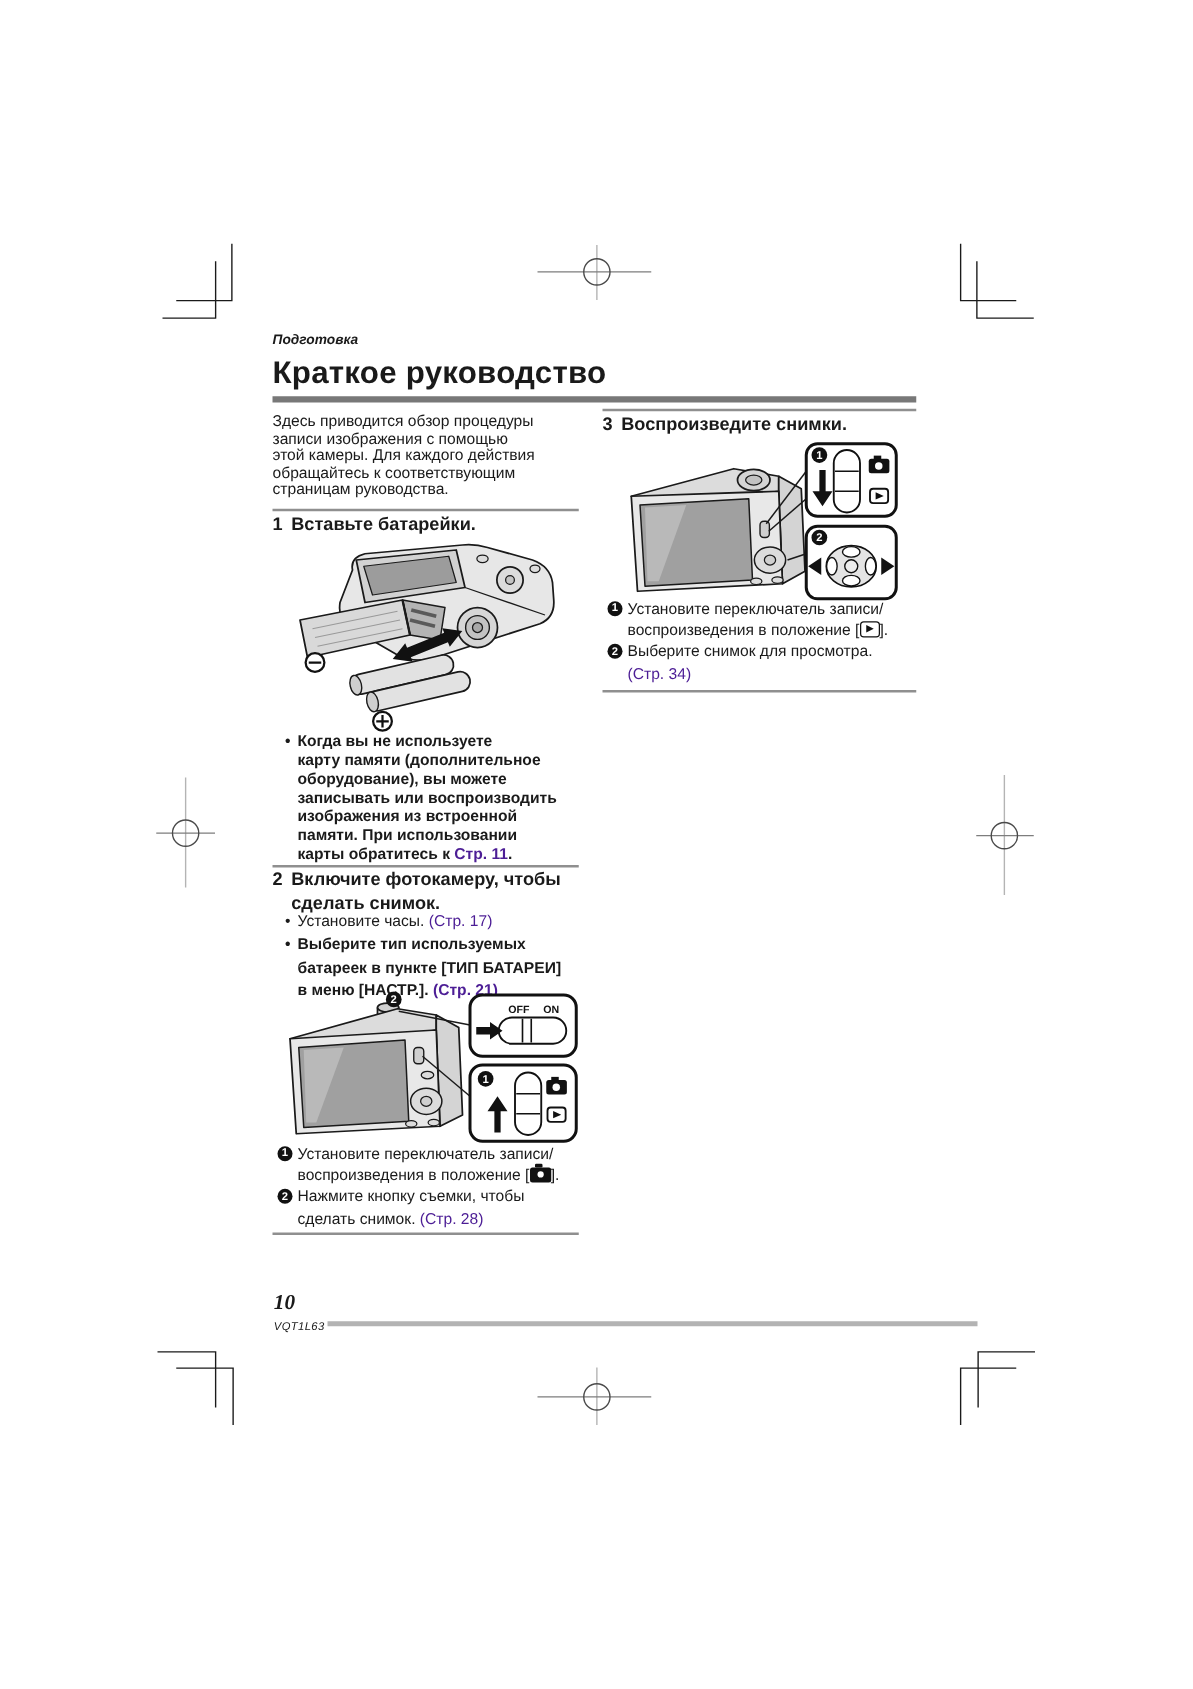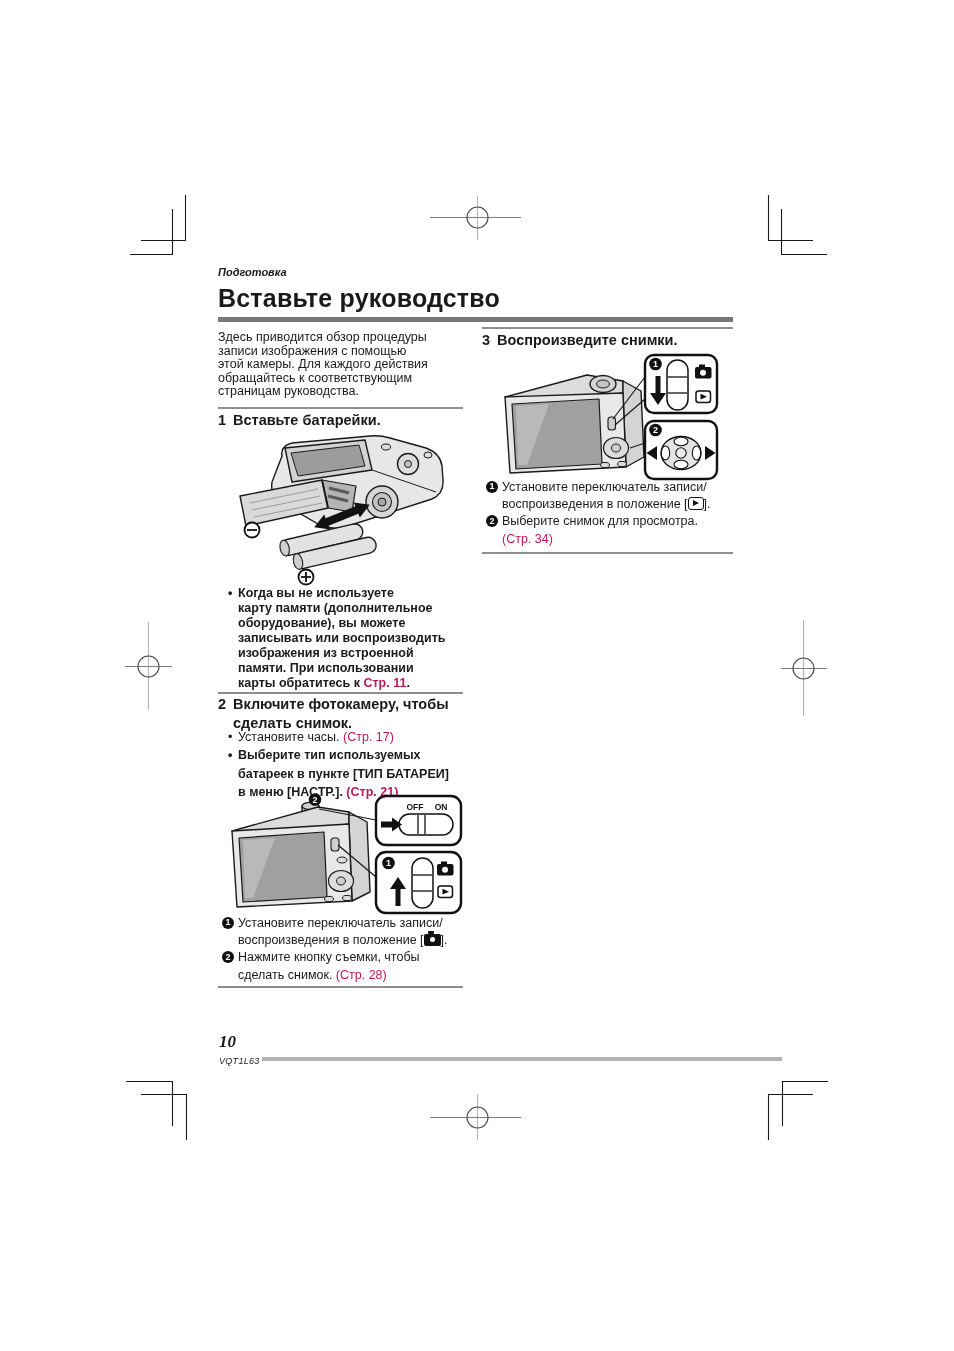--- a/index.html
+++ b/index.html
@@ -3,21 +3,21 @@
 <meta charset="utf-8">
 <style>
   * { margin:0; padding:0; box-sizing:border-box; }
   html,body { background:#ffffff; }
   body {
     width:954px; height:1351px; position:relative; overflow:hidden;
     font-family:"Liberation Sans", sans-serif; color:#1a1a1a;
   }
   .abs { position:absolute; }
   .pre { white-space:pre-wrap; }
-  .ref { color:#be185d; }
+  .ref { color:#4c1d95; }
   .page-header {
     left:218px; top:266px; width:515px; 
     font-size:11px; font-weight:bold; font-style:italic;
   }
   .page-title {
     left:218px; top:285px; width:515px;
     font-size:25px; font-weight:bold; letter-spacing:0.2px; line-height:27px;
   }
   .title-rule { left:218px; top:317px; width:515px; height:5px; background:#787878; }
   .rule-thin { height:2px; background:#8f8f8f; }
@@ -78,21 +78,21 @@
     <g stroke="#4a4a4a" stroke-width="1.1">
       <circle cx="477.5" cy="217.5" r="10.5"></circle>
       <circle cx="148.5" cy="666.5" r="10.5"></circle>
       <circle cx="803.5" cy="668.5" r="10.5"></circle>
       <circle cx="477.5" cy="1117.5" r="10.5"></circle>
     </g>
   </g>
 </svg>
 
 <div class="abs page-header">Подготовка</div>
-<h1 class="abs page-title">Вставьте руководство</h1>
+<h1 class="abs page-title">Краткое руководство</h1>
 <div class="abs title-rule"></div>
 
 <div class="abs intro pre">Здесь приводится обзор процедуры
 записи изображения с помощью
 этой камеры. Для каждого действия
 обращайтесь к соответствующим
 страницам руководства.</div>
 
 <div class="abs rule-thin" style="left:218px; top:407px; width:245px;"></div>
 <div class="abs sec-head" style="left:218px; top:411px; width:252px;">

